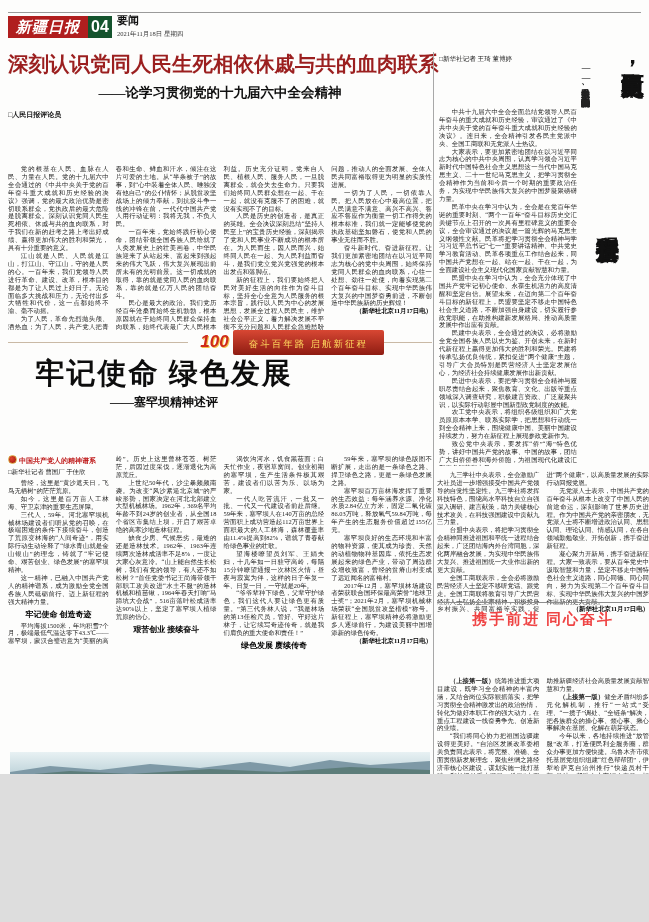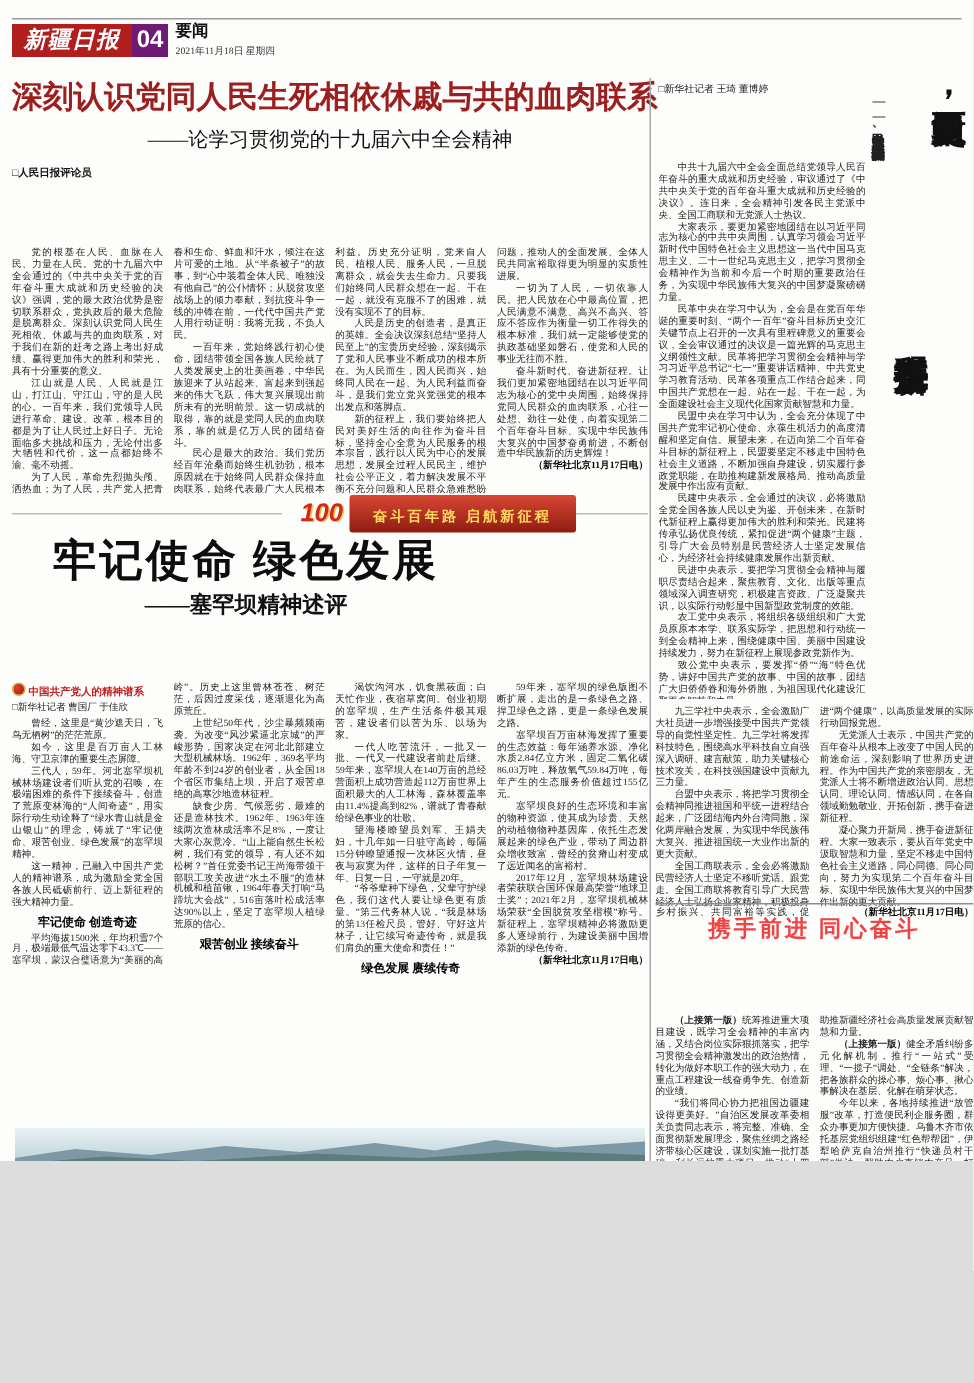--- a/index.html
+++ b/index.html
@@ -3,52 +3,52 @@
 <meta charset="utf-8">
 <style>
   html,body{margin:0;padding:0;background:#ddd;}
   .page{position:relative;width:649px;height:774px;background:#fdfdfc;margin:0 auto;overflow:hidden;
         font-family:"Liberation Serif",serif;color:#222;}
   .hairline{position:absolute;background:#9a9a9a;}
   
   .logo-box{position:absolute;left:8px;top:16px;width:80px;height:22px;background:#b01e1e;color:#fff;
             font-family:"Liberation Serif",serif;font-weight:bold;font-style:italic;font-size:15px;
             line-height:22px;text-align:center;letter-spacing:1px;}
-  .pagenum-box{position:absolute;left:88px;top:16px;width:24px;height:22px;background:#701a75;color:#fff;
+  .pagenum-box{position:absolute;left:88px;top:16px;width:24px;height:22px;background:#14532d;color:#fff;
             font-family:"Liberation Sans",sans-serif;font-weight:bold;font-size:16px;line-height:22px;text-align:center;}
   .section-name{position:absolute;left:117px;top:13px;font-size:11px;font-weight:bold;color:#111;}
   .date-line{position:absolute;left:117px;top:30px;font-size:6.5px;color:#333;}
   
   .main-headline{position:absolute;left:8px;top:50px;width:424px;text-align:center;font-size:20.5px;
             font-weight:bold;color:#9b1f1f;white-space:nowrap;}
-  .main-subhead{position:absolute;left:8px;top:84px;width:424px;text-align:center;font-size:13.5px;font-weight:normal;color:#111;}
+  .main-subhead{position:absolute;left:8px;top:84px;width:424px;text-align:center;font-size:13.5px;font-weight:bold;color:#111;}
   .byline-main{position:absolute;left:8px;top:110px;font-size:7px;font-weight:bold;color:#111;font-family:Liberation Serif, serif;}
   
   .body-flow{text-align:justify;overflow:hidden;margin-top:41px;}
   .body-flow p{margin:0;}
   .bp{text-indent:2em;font-size:6.4px;line-height:7.9px;color:#1c1c1c;}
   .bp b{font-weight:bold;}
   .col-head{font-weight:bold;text-align:center;font-size:8px;line-height:9px;margin:4px 0 3px !important;color:#000;}
   .byline-sm{font-size:6.4px;line-height:8px;margin:1px 0 3px !important;color:#222;}
   .dateline{font-weight:bold;text-align:right;font-size:6.4px;line-height:8px;color:#000;}
   .series-label{font-weight:bold;font-size:7px;line-height:9px;color:#c01f1f;margin-bottom:2px !important;white-space:nowrap;}
   .series-icon{display:inline-block;width:7px;height:7px;border-radius:50%;background:radial-gradient(circle at 35% 35%,#e0452c,#9d1410);
             border:1px solid #d8a43c;vertical-align:-1px;margin-right:2px;}
   .main-body{position:absolute;left:8px;top:124px;width:424px;height:206px;column-count:4;column-gap:7px;column-fill:balance;}
   
   .banner-row{position:absolute;left:8px;top:331px;width:424px;height:22px;display:flex;align-items:center;}
   .banner-line{flex:1;height:1px;background:#c9b9a5;}
   .banner-100{font-family:"Liberation Sans",sans-serif;font-style:italic;font-weight:bold;font-size:17px;color:#cf2a1b;
             text-shadow:1px 1px 0 #f3c24a;margin:0 4px 0 12px;line-height:20px;text-align:right;}
-  .banner-bar{background:linear-gradient(180deg,#d84733,#8e1c12);color:#ffd95e;font-weight:bold;font-size:9.5px;
+  .banner-bar{background:linear-gradient(180deg,#d84733,#8e1c12);color:#ffd95e;font-weight:normal;font-size:9.5px;
             letter-spacing:2px;padding:8px 16px 4px;border-radius:2px;white-space:nowrap;}
   
   .mid-headline{position:absolute;left:8px;top:354px;width:312px;text-align:center;font-size:29px;font-weight:bold;
             color:#0d0d0d;letter-spacing:2px;white-space:nowrap;}
-  .mid-subhead{position:absolute;left:8px;top:394px;width:312px;text-align:center;font-size:15px;font-weight:bold;color:#111;}
+  .mid-subhead{position:absolute;left:8px;top:394px;width:312px;text-align:center;font-size:12px;font-weight:bold;color:#111;}
   .mid-body{position:absolute;left:8px;top:414px;width:424px;height:330px;column-count:4;column-gap:7px;column-fill:balance;}
   
   .photo-wrap{position:absolute;left:10px;top:752px;width:420px;height:132px;overflow:hidden;background:#4c7a48;}
   .caption-row{position:absolute;left:10px;top:887px;width:420px;display:flex;justify-content:space-between;
             font-size:6.5px;color:#222;}
   .caption-credit{font-weight:bold;}
   
   .footer-rule{position:absolute;left:8px;top:901px;width:498px;height:1px;background:#8d8d8d;}
   .footer-credits{position:absolute;left:8px;top:906px;width:498px;font-size:6.2px;color:#222;
             font-family:"Liberation Sans",sans-serif;white-space:nowrap;}

